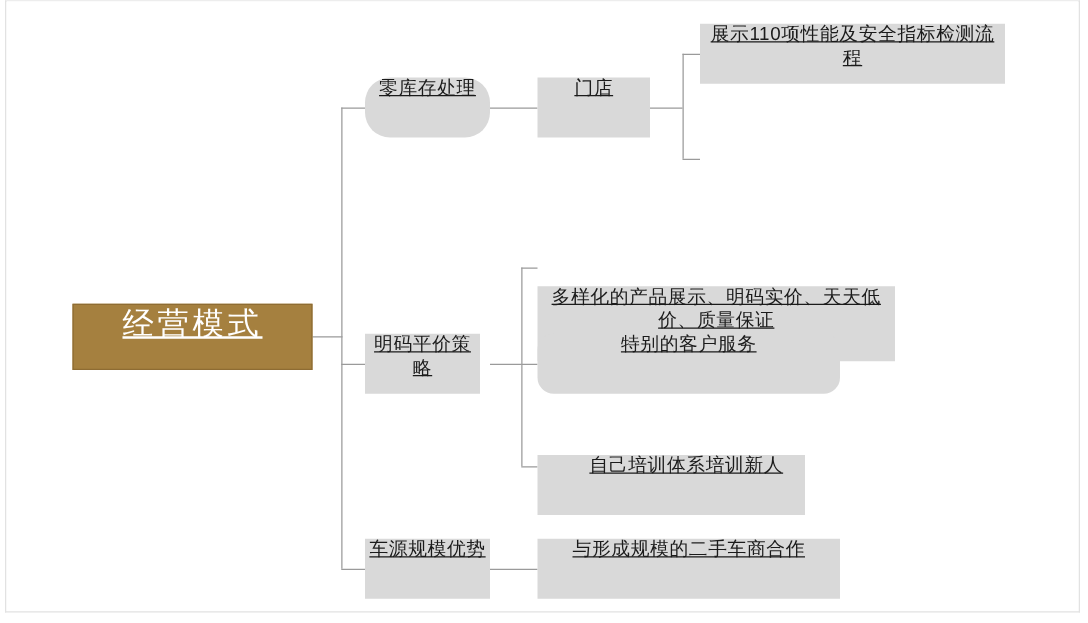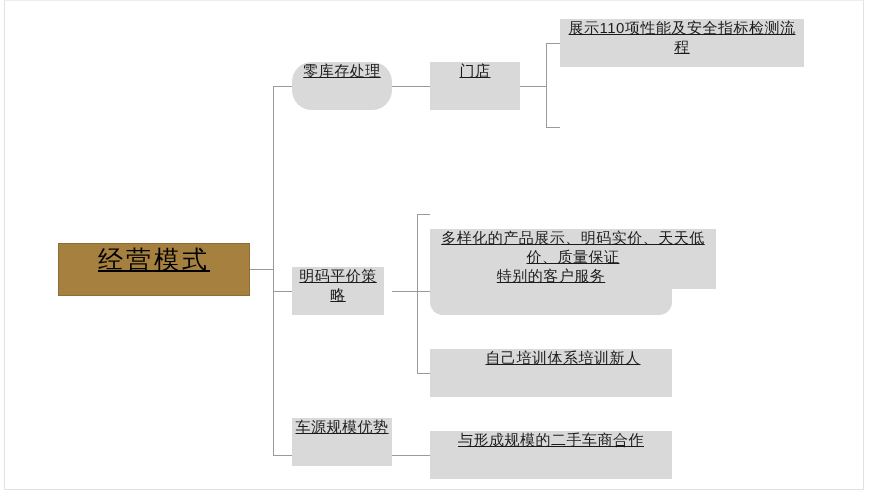--- a/index.html
+++ b/index.html
@@ -41,21 +41,21 @@
     letter-spacing: 0.5px;
     text-decoration: underline;
   }
   .node.gray {
     background: #d9d9d9;
     font-size: 15px;
   }
   .node.root {
     background: #a5803f;
     border: 1px solid #8e6c33;
-    color: #000000;
+    color: #ffffff;
     font-size: 25px;
     letter-spacing: 3px;
   }
   .node.wide-text {
     font-size: 15px;
     padding: 0 8px;
   }
   .connector {
     position: absolute;
     background: #9a9a9a;
@@ -114,25 +114,25 @@
   </div>
 
   <div class="node gray wide-text" style="left:430px; top:184px; width:286px; height:60px;margin-top:45px;">
     <span>多样化的产品展示、明码实价、天天低价、质量保证</span>
   </div>
 
   <div class="node gray wide-text" style="left:430px; top:267px; width:242px; height:48px;border-radius:13px;">
     <span>特别的客户服务</span>
   </div>
 
-  <div class="node gray wide-text" style="left:430px; top:349px; width:242px; height:48px;padding-left:32px;">
+  <div class="node gray wide-text" style="left:430px; top:364px; width:214px; height:48px;padding-left:32px;">
     <span>自己培训体系培训新人</span>
   </div>
 
-  <div class="node gray" style="left:292px; top:418px; width:100px; height:48px;">
+  <div class="node gray" style="left:292px; top:431px; width:100px; height:48px;">
     <span>车源规模优势</span>
   </div>
 
   <div class="node gray wide-text" style="left:430px; top:431px; width:242px; height:48px;">
     <span>与形成规模的二手车商合作</span>
   </div>
 
 </div>
 
 </body></html>

